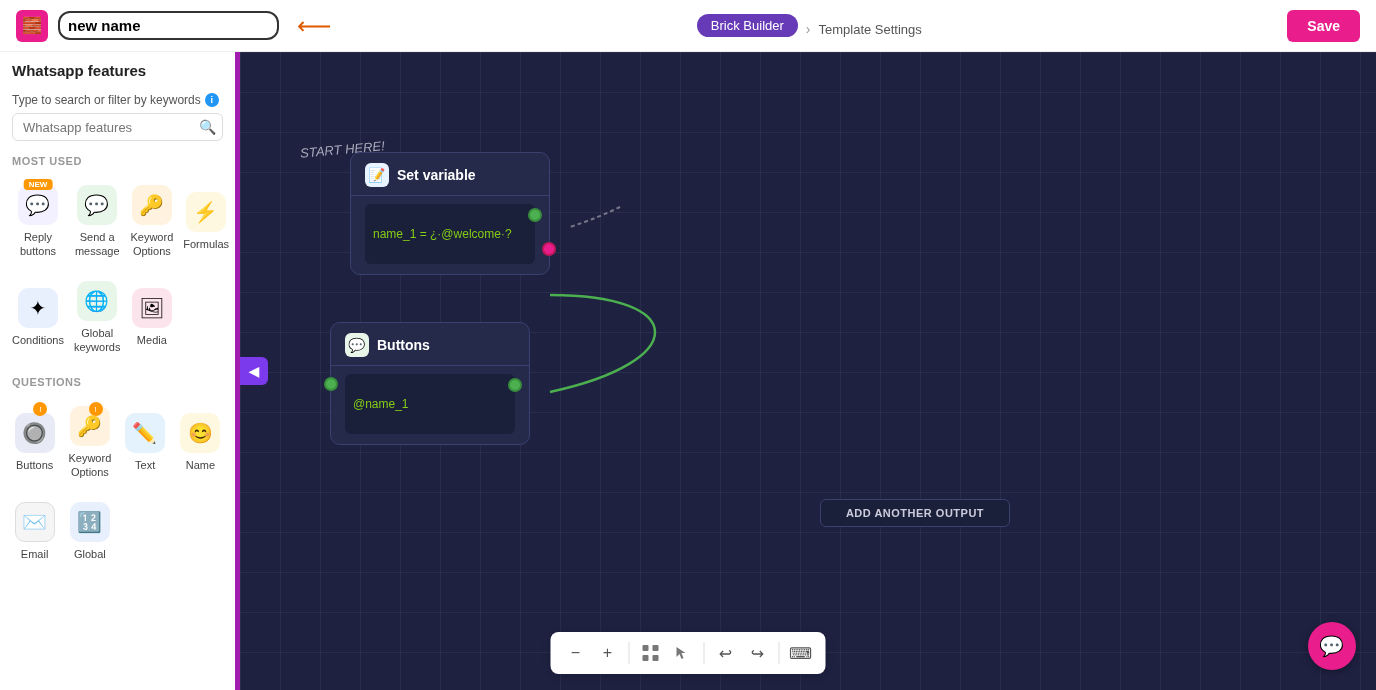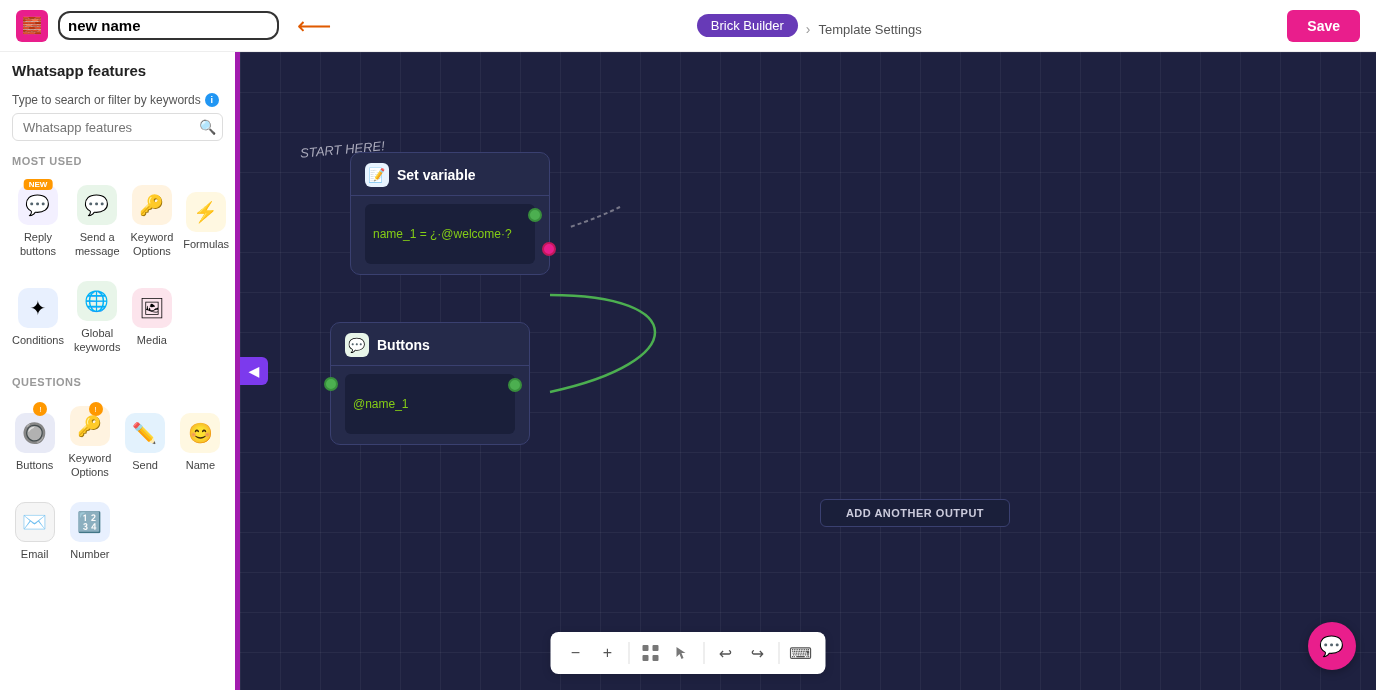--- a/index.html
+++ b/index.html
@@ -502,36 +502,36 @@
       </div>
 
       <div class="sidebar-item">
         <span class="warning-badge">!</span>
         <div class="item-icon" style="background:#fff3e0;">🔑</div>
         <span class="item-label">Keyword Options</span>
       </div>
 
       <div class="sidebar-item">
         <div class="item-icon" style="background:#e3f2fd;">✏️</div>
-        <span class="item-label">Send</span>
+        <span class="item-label">Text</span>
       </div>
 
       <div class="sidebar-item">
         <div class="item-icon" style="background:#fff8e1;">😊</div>
         <span class="item-label">Name</span>
       </div>
 
       <div class="sidebar-item">
         <div class="item-icon" style="background:#f5f5f5; border: 1px solid #ddd;">✉️</div>
         <span class="item-label">Email</span>
       </div>
 
       <div class="sidebar-item">
         <div class="item-icon" style="background:#e8f0fe;">🔢</div>
-        <span class="item-label">Number</span>
+        <span class="item-label">Global</span>
       </div>
     </div>
   </div>
 
   <div class="canvas">
 
     <button class="collapse-btn">◀</button>
 
     <div class="start-here">START HERE!</div>
 

